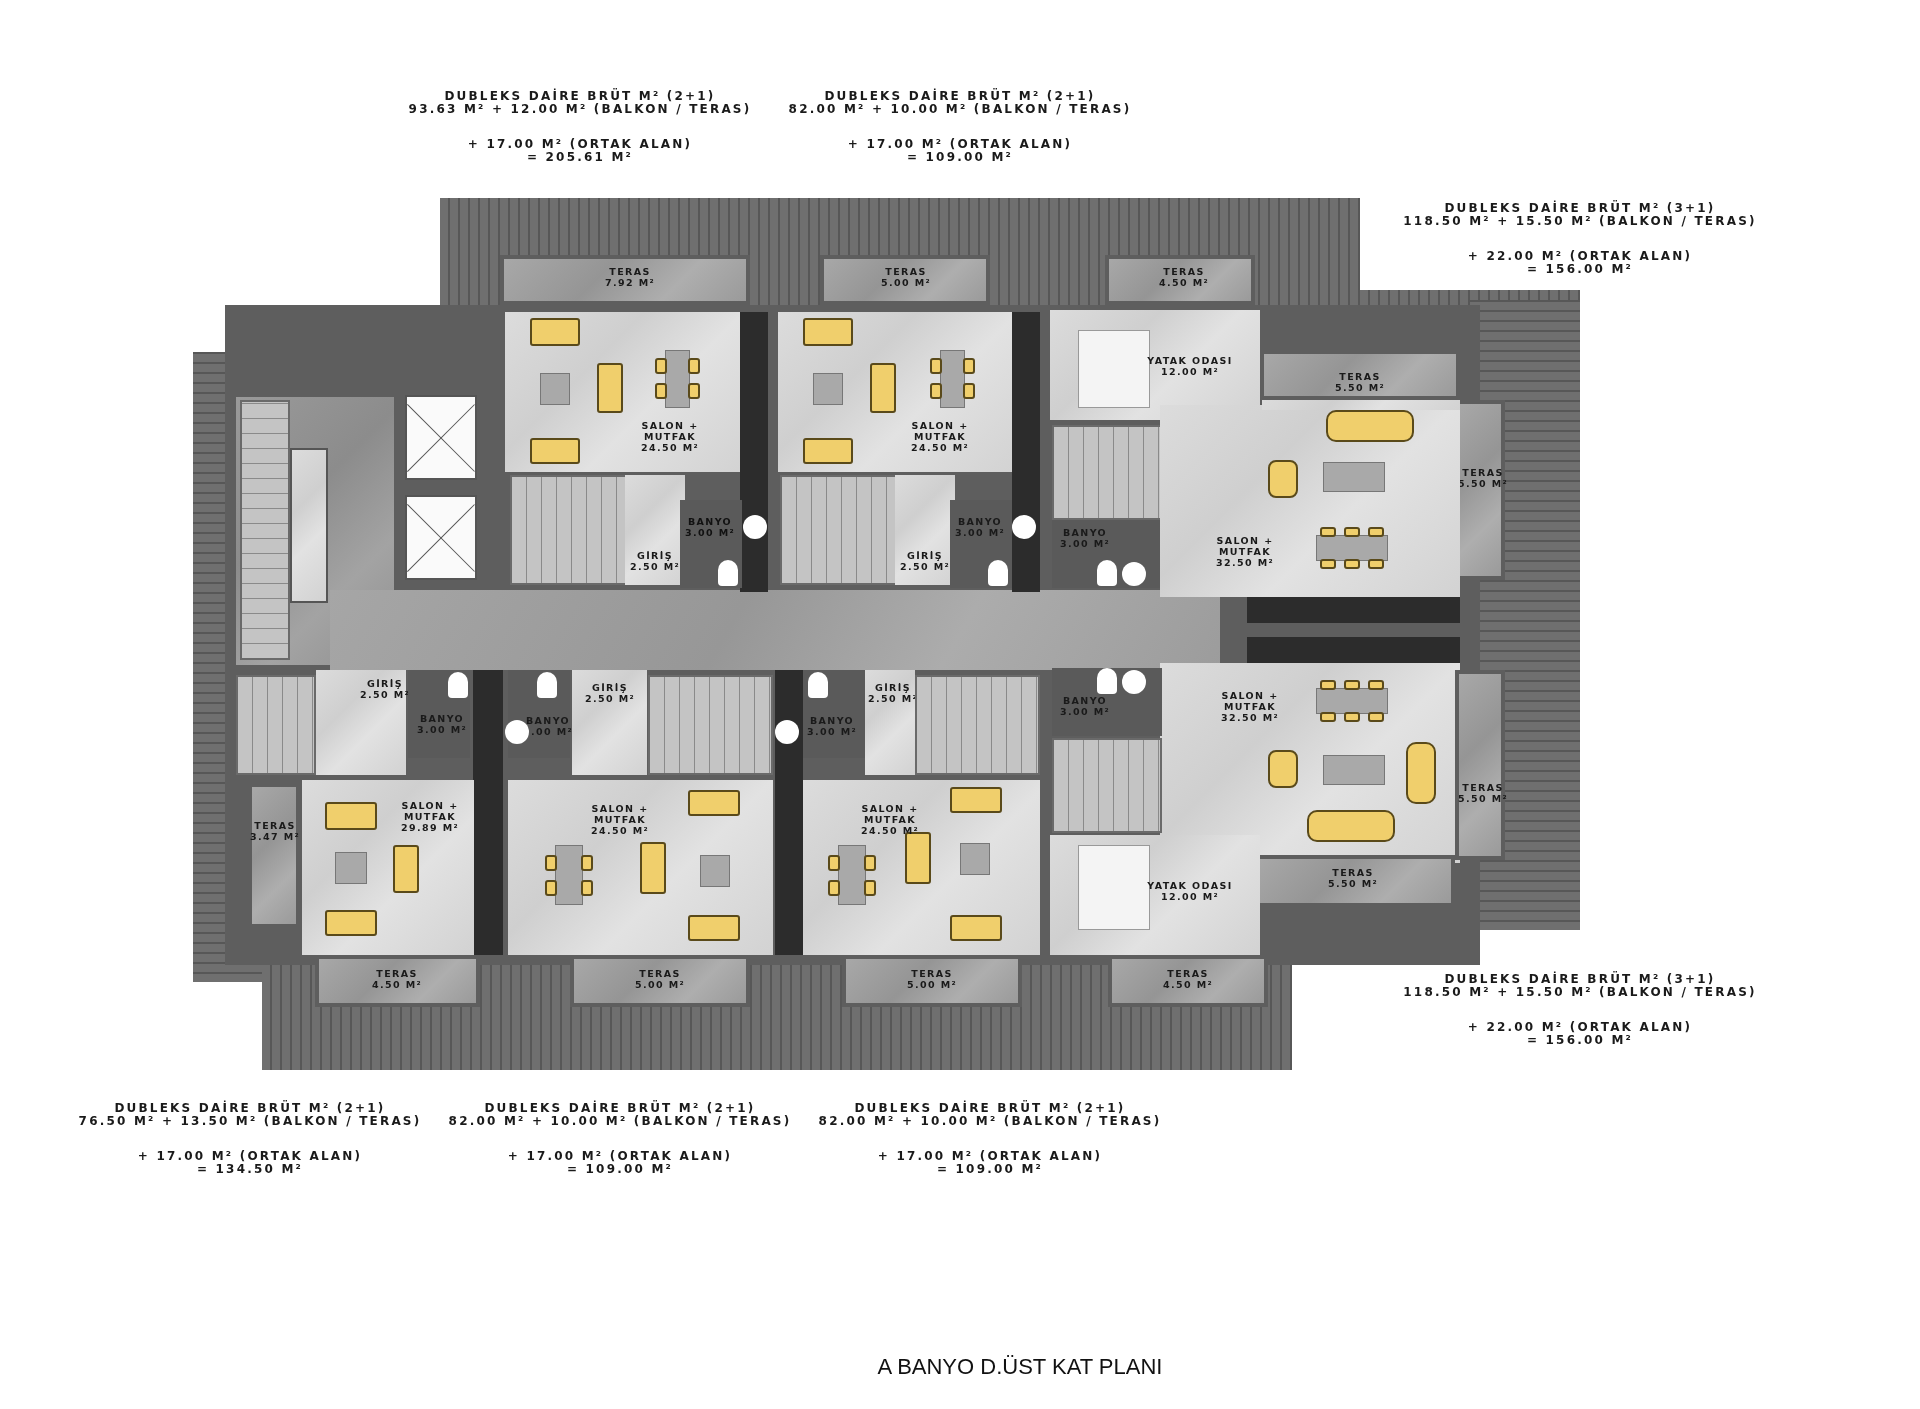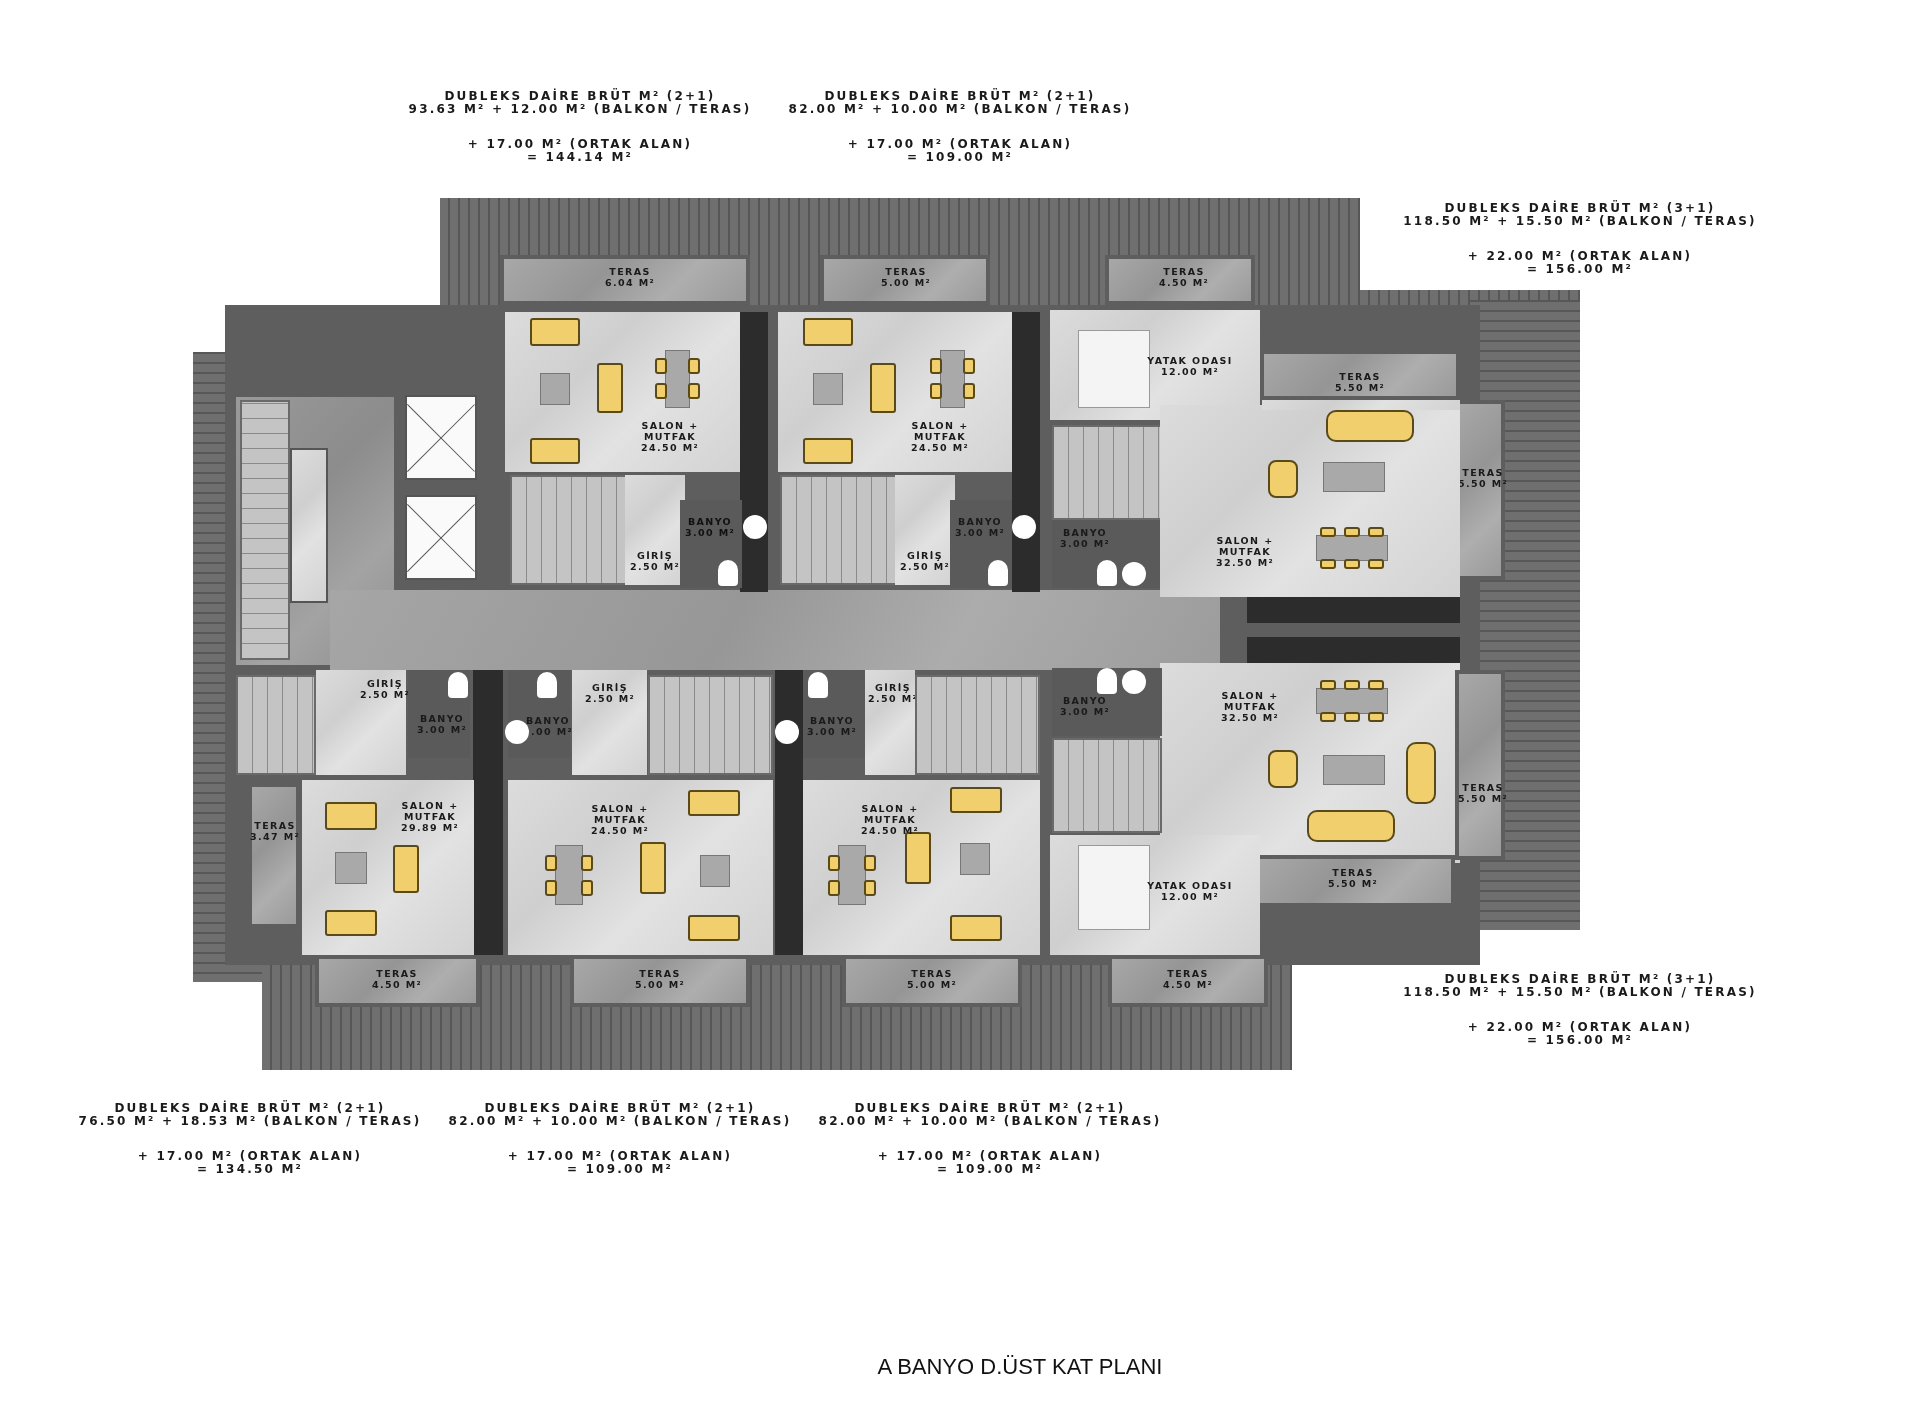--- a/index.html
+++ b/index.html
@@ -31,21 +31,21 @@
   .window{position:absolute;background:#f4f4f4;border:1px solid #999;box-sizing:border-box;}
 </style>
 </head>
 <body>
 
 <div class="summary" style="left:380px;top:90px;width:400px;">
   <div>DUBLEKS DAİRE BRÜT M² (2+1)</div>
   <div>93.63 M² + 12.00 M² (BALKON / TERAS)</div>
   <div class="gap"></div>
   <div>+ 17.00 M² (ORTAK ALAN)</div>
-  <div>= 144.14 M²</div>
+  <div>= 205.61 M²</div>
 </div>
 <div class="summary" style="left:760px;top:90px;width:400px;">
   <div>DUBLEKS DAİRE BRÜT M² (2+1)</div>
   <div>82.00 M² + 10.00 M² (BALKON / TERAS)</div>
   <div class="gap"></div>
   <div>+ 17.00 M² (ORTAK ALAN)</div>
   <div>= 109.00 M²</div>
 </div>
 <div class="summary" style="left:1380px;top:202px;width:400px;">
   <div>DUBLEKS DAİRE BRÜT M² (3+1)</div>
@@ -56,21 +56,21 @@
 </div>
 <div class="summary" style="left:1380px;top:973px;width:400px;">
   <div>DUBLEKS DAİRE BRÜT M² (3+1)</div>
   <div>118.50 M² + 15.50 M² (BALKON / TERAS)</div>
   <div class="gap"></div>
   <div>+ 22.00 M² (ORTAK ALAN)</div>
   <div>= 156.00 M²</div>
 </div>
 <div class="summary" style="left:40px;top:1102px;width:420px;">
   <div>DUBLEKS DAİRE BRÜT M² (2+1)</div>
-  <div>76.50 M² + 18.53 M² (BALKON / TERAS)</div>
+  <div>76.50 M² + 13.50 M² (BALKON / TERAS)</div>
   <div class="gap"></div>
   <div>+ 17.00 M² (ORTAK ALAN)</div>
   <div>= 134.50 M²</div>
 </div>
 <div class="summary" style="left:420px;top:1102px;width:400px;">
   <div>DUBLEKS DAİRE BRÜT M² (2+1)</div>
   <div>82.00 M² + 10.00 M² (BALKON / TERAS)</div>
   <div class="gap"></div>
   <div>+ 17.00 M² (ORTAK ALAN)</div>
   <div>= 109.00 M²</div>
@@ -91,21 +91,21 @@
   <div class="roofh" style="left:193px;top:352px;width:70px;height:630px;"></div>
   <div class="roof" style="left:262px;top:955px;width:1030px;height:115px;"></div>
   <div class="roof" style="left:1270px;top:910px;width:210px;height:50px;"></div>
 
   <div class="wall" style="left:225px;top:305px;width:1255px;height:660px;"></div>
   <div class="wall" style="left:225px;top:390px;width:240px;height:575px;"></div>
 
   <div class="terrace" style="left:500px;top:255px;width:250px;height:50px;"></div>
   <div class="lbl" style="left:590px;top:266px;width:80px;">
       <div>TERAS</div>
-      <div>6.04 M²</div>
+      <div>7.92 M²</div>
     </div>
   <div class="terrace" style="left:820px;top:255px;width:170px;height:50px;"></div>
   <div class="lbl" style="left:866px;top:266px;width:80px;">
       <div>TERAS</div>
       <div>5.00 M²</div>
     </div>
   <div class="terrace" style="left:1105px;top:255px;width:150px;height:50px;"></div>
   <div class="lbl" style="left:1144px;top:266px;width:80px;">
       <div>TERAS</div>
       <div>4.50 M²</div>

